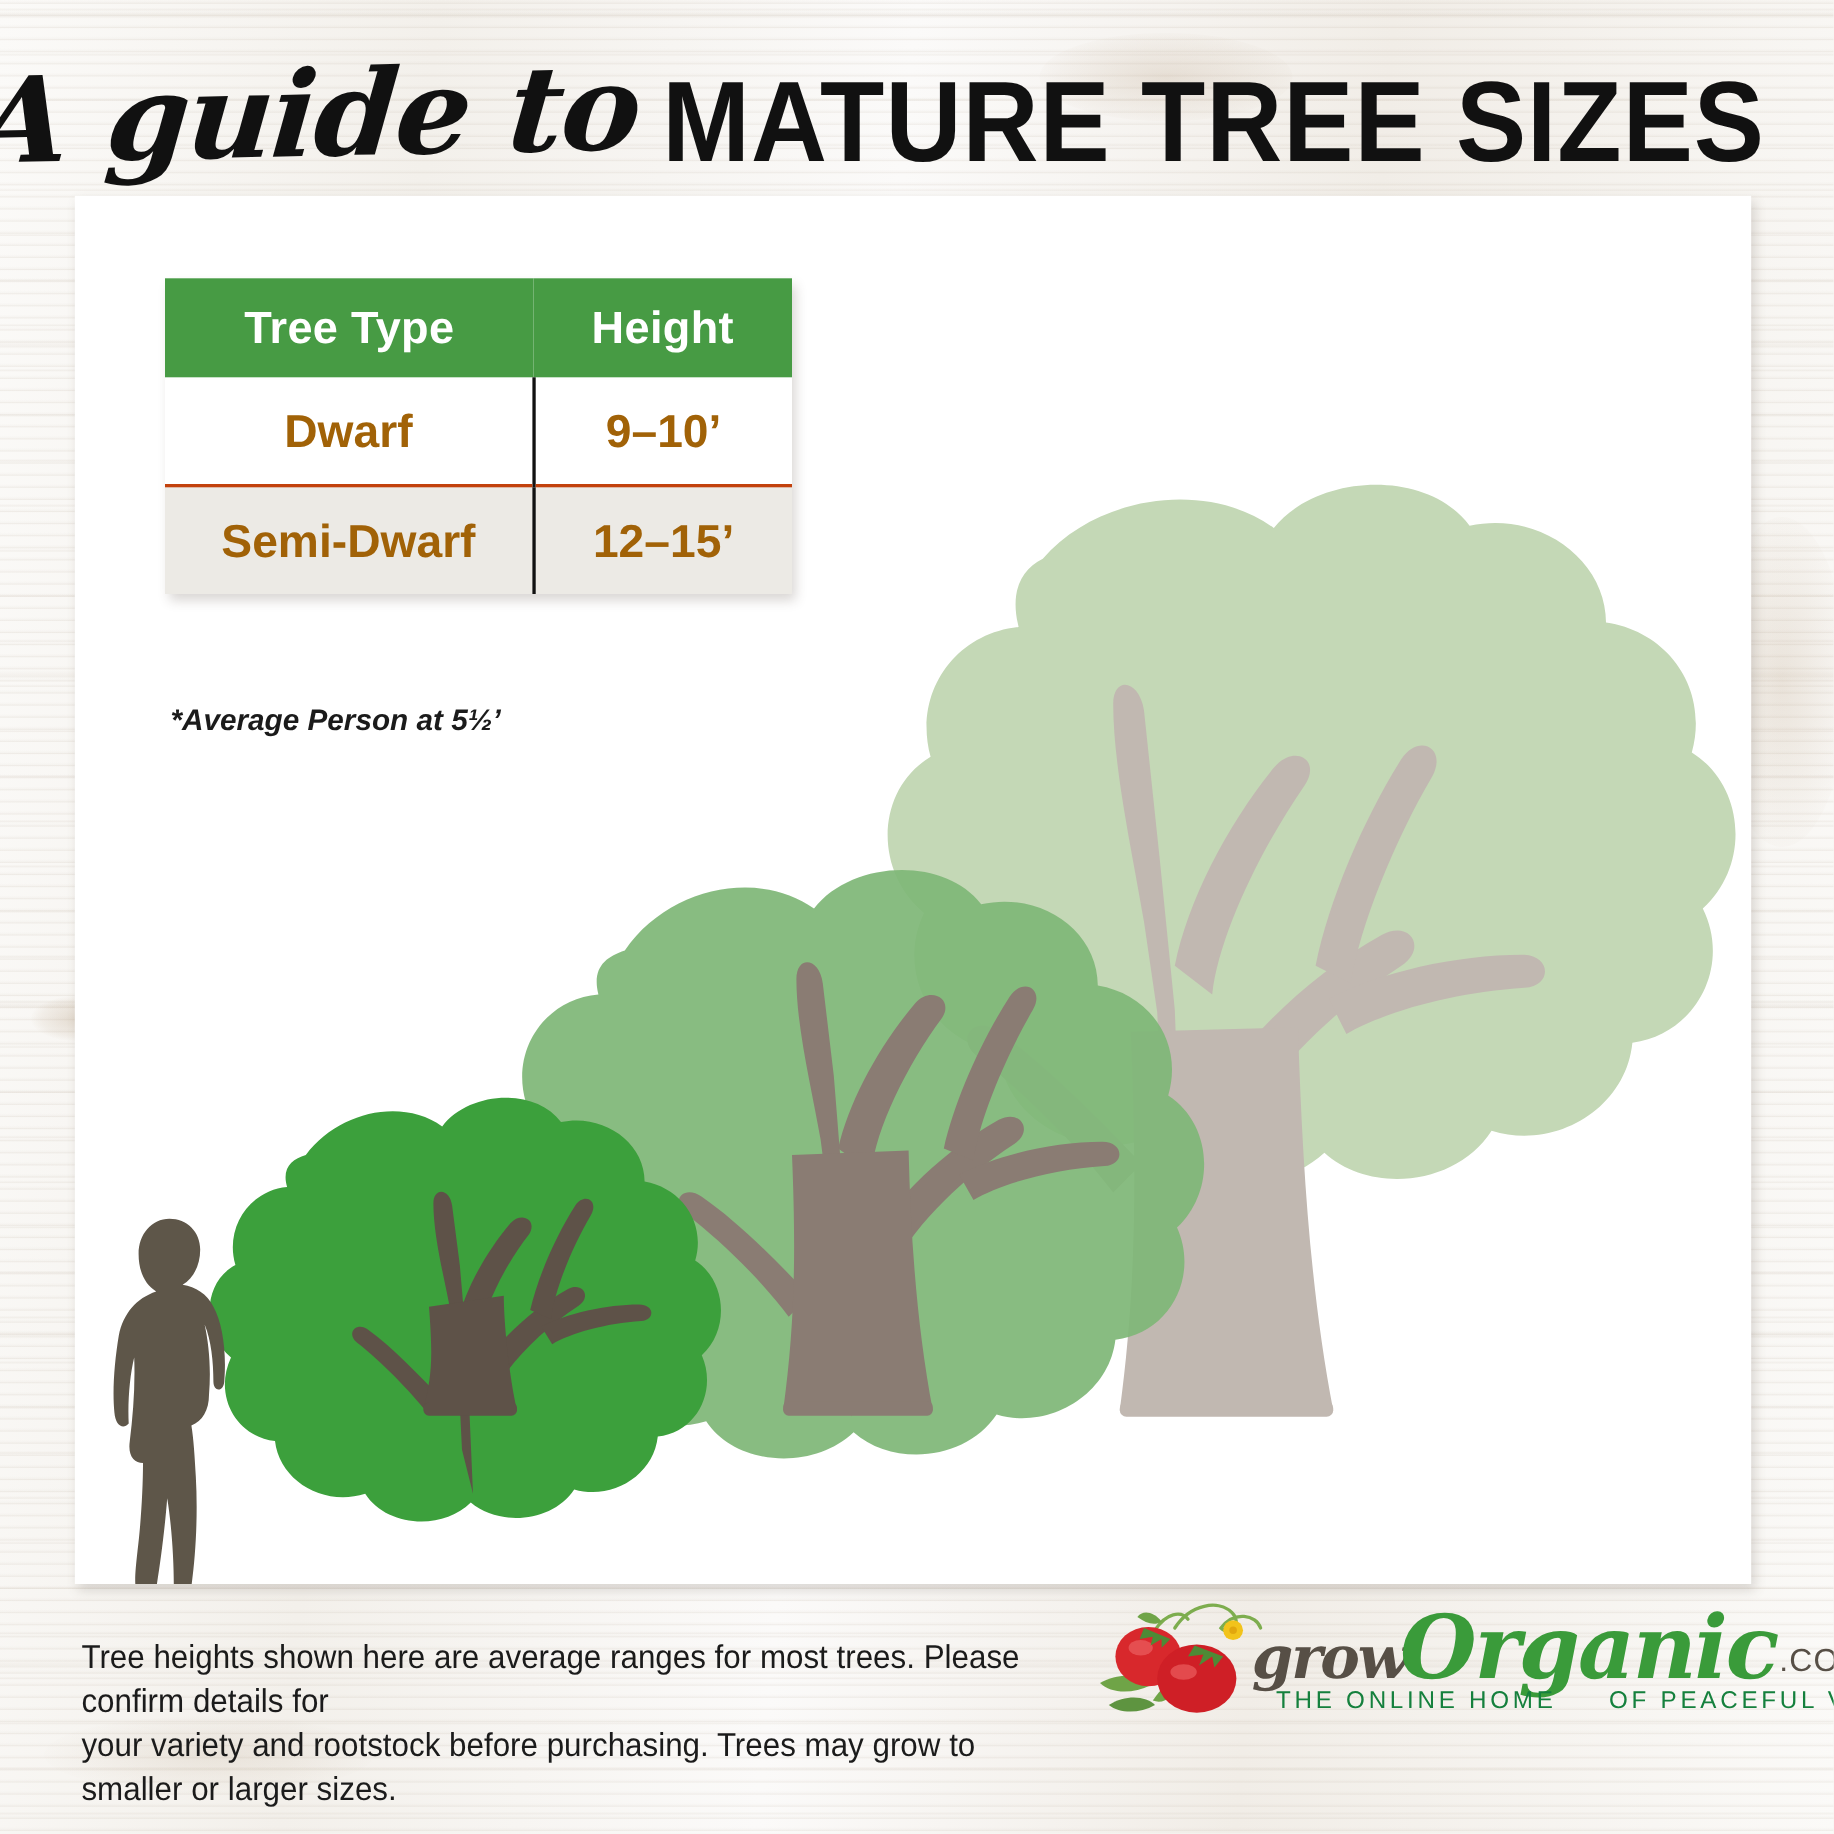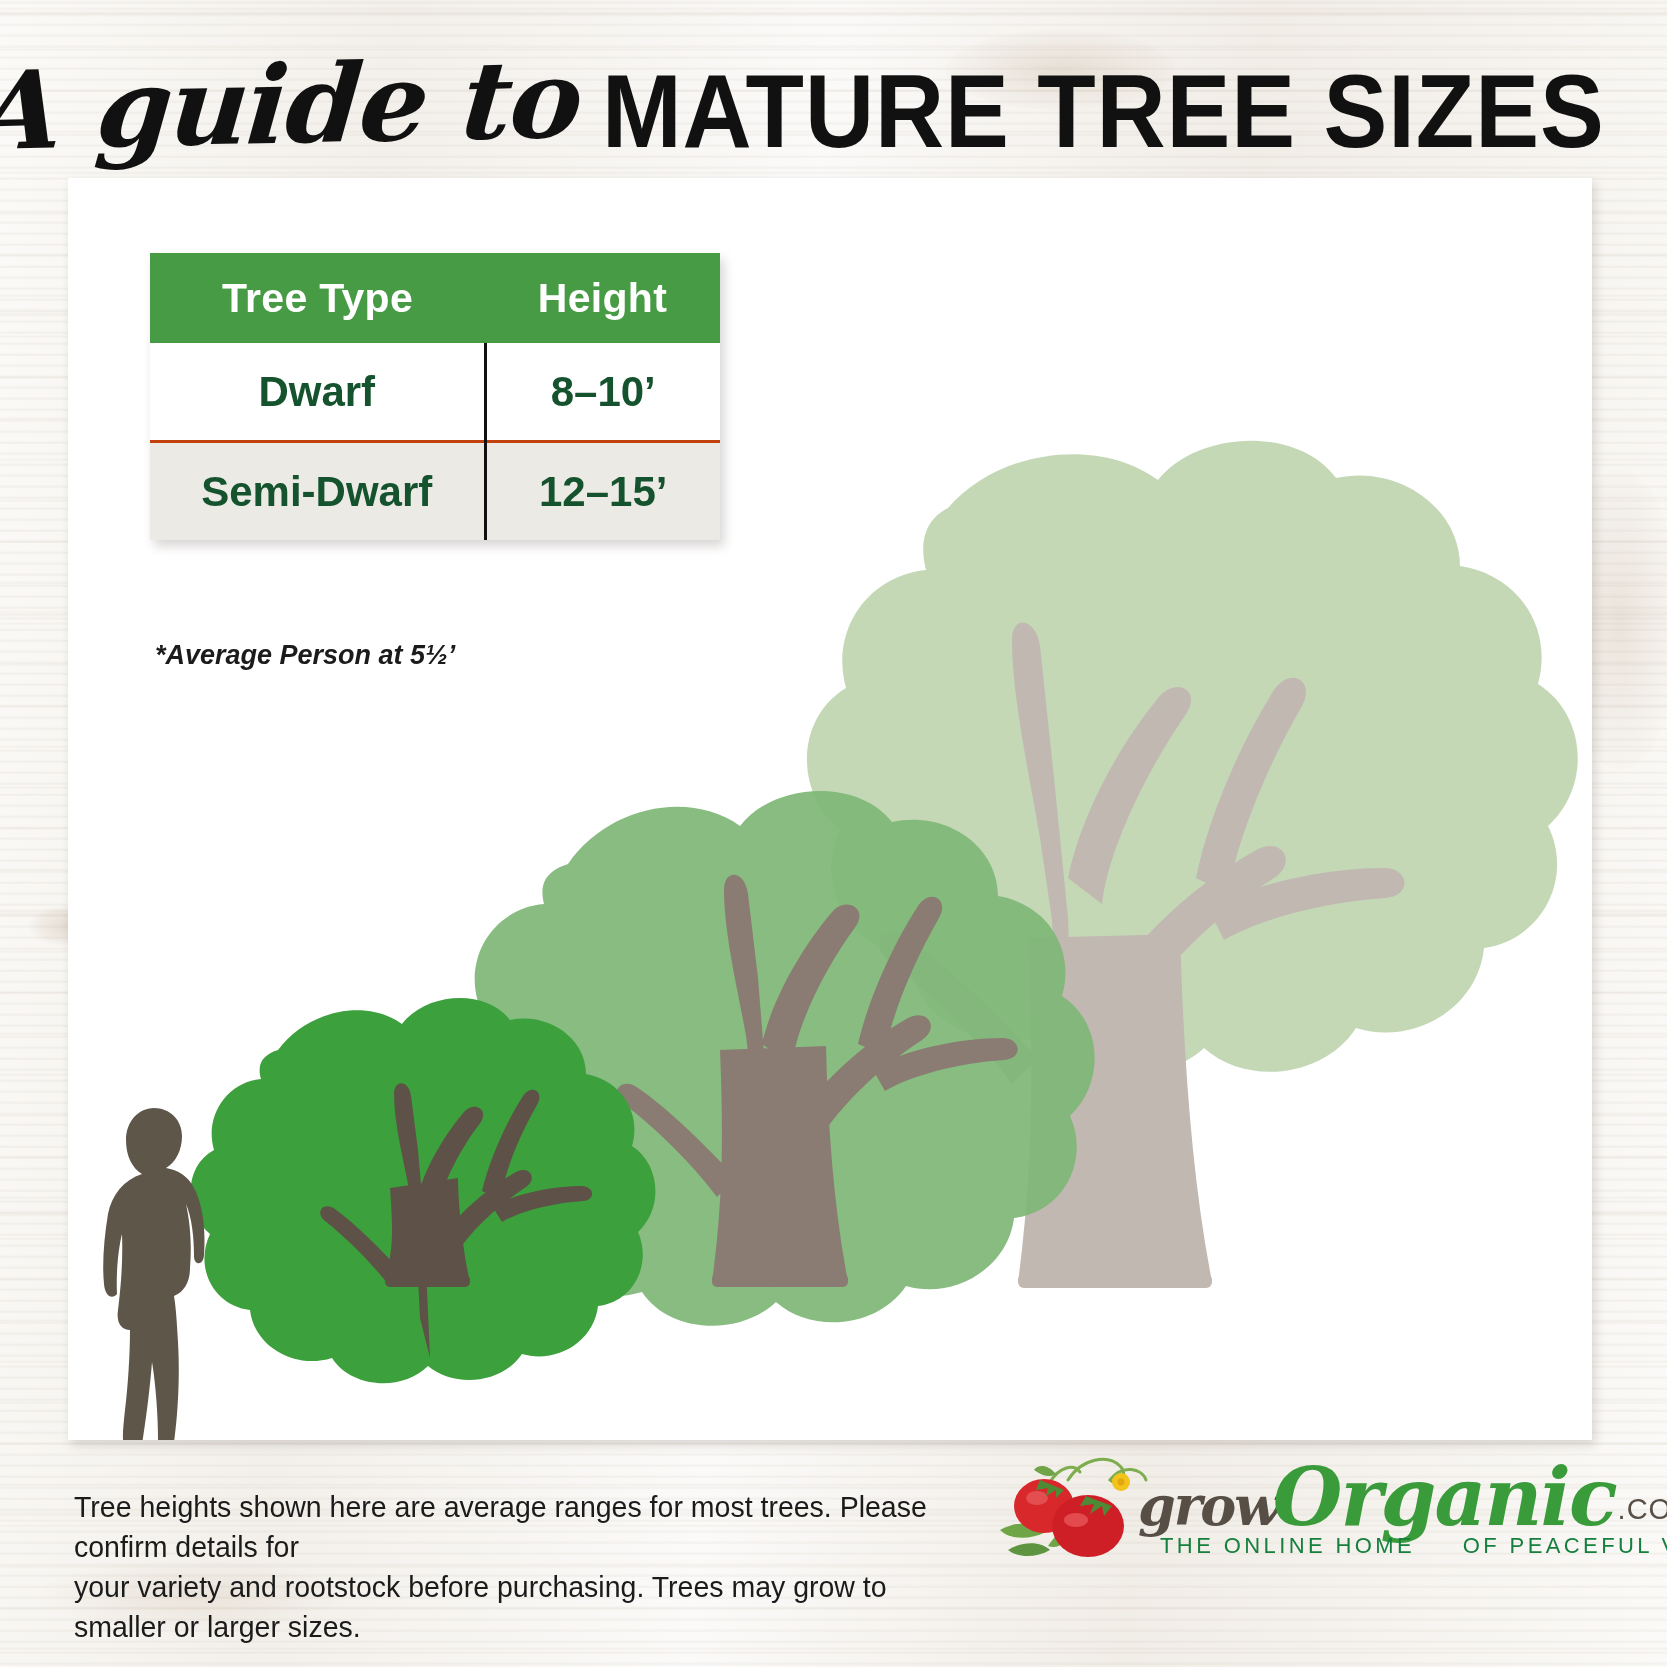--- a/index.html
+++ b/index.html
@@ -79,21 +79,21 @@
   .table-wrap{
     position:absolute;left:150px;top:253px;width:570px;z-index:8;
     box-shadow:4px 6px 10px rgba(80,70,60,.22);
     background:#fff;
   }
   table.sizes{border-collapse:collapse;width:100%;table-layout:fixed;}
   table.sizes th,table.sizes td{
     text-align:center;
     font-family:"Liberation Sans", sans-serif;
     font-weight:700;
-    color:#14532d;
+    color:#a16207;
     border:0;
   }
   table.sizes thead th{
     background:#479B44;color:#fff;
     font-size:41px;height:88px;
     letter-spacing:.3px;
   }
   table.sizes tbody td{
     font-size:42px;height:95px;
     border-top:3px solid #c2410c;
@@ -359,21 +359,21 @@
     <table class="sizes">
       <thead>
         <tr>
           <th class="col-a">Tree Type</th>
           <th>Height</th>
         </tr>
       </thead>
       <tbody>
         <tr>
           <td class="col-a">Dwarf</td>
-          <td>8–10’</td>
+          <td>9–10’</td>
         </tr>
         <tr class="alt">
           <td class="col-a">Semi-Dwarf</td>
           <td>12–15’</td>
         </tr>
       </tbody>
     </table>
   </div>
 
   <div class="footnote">*Average Person at 5½’</div>

